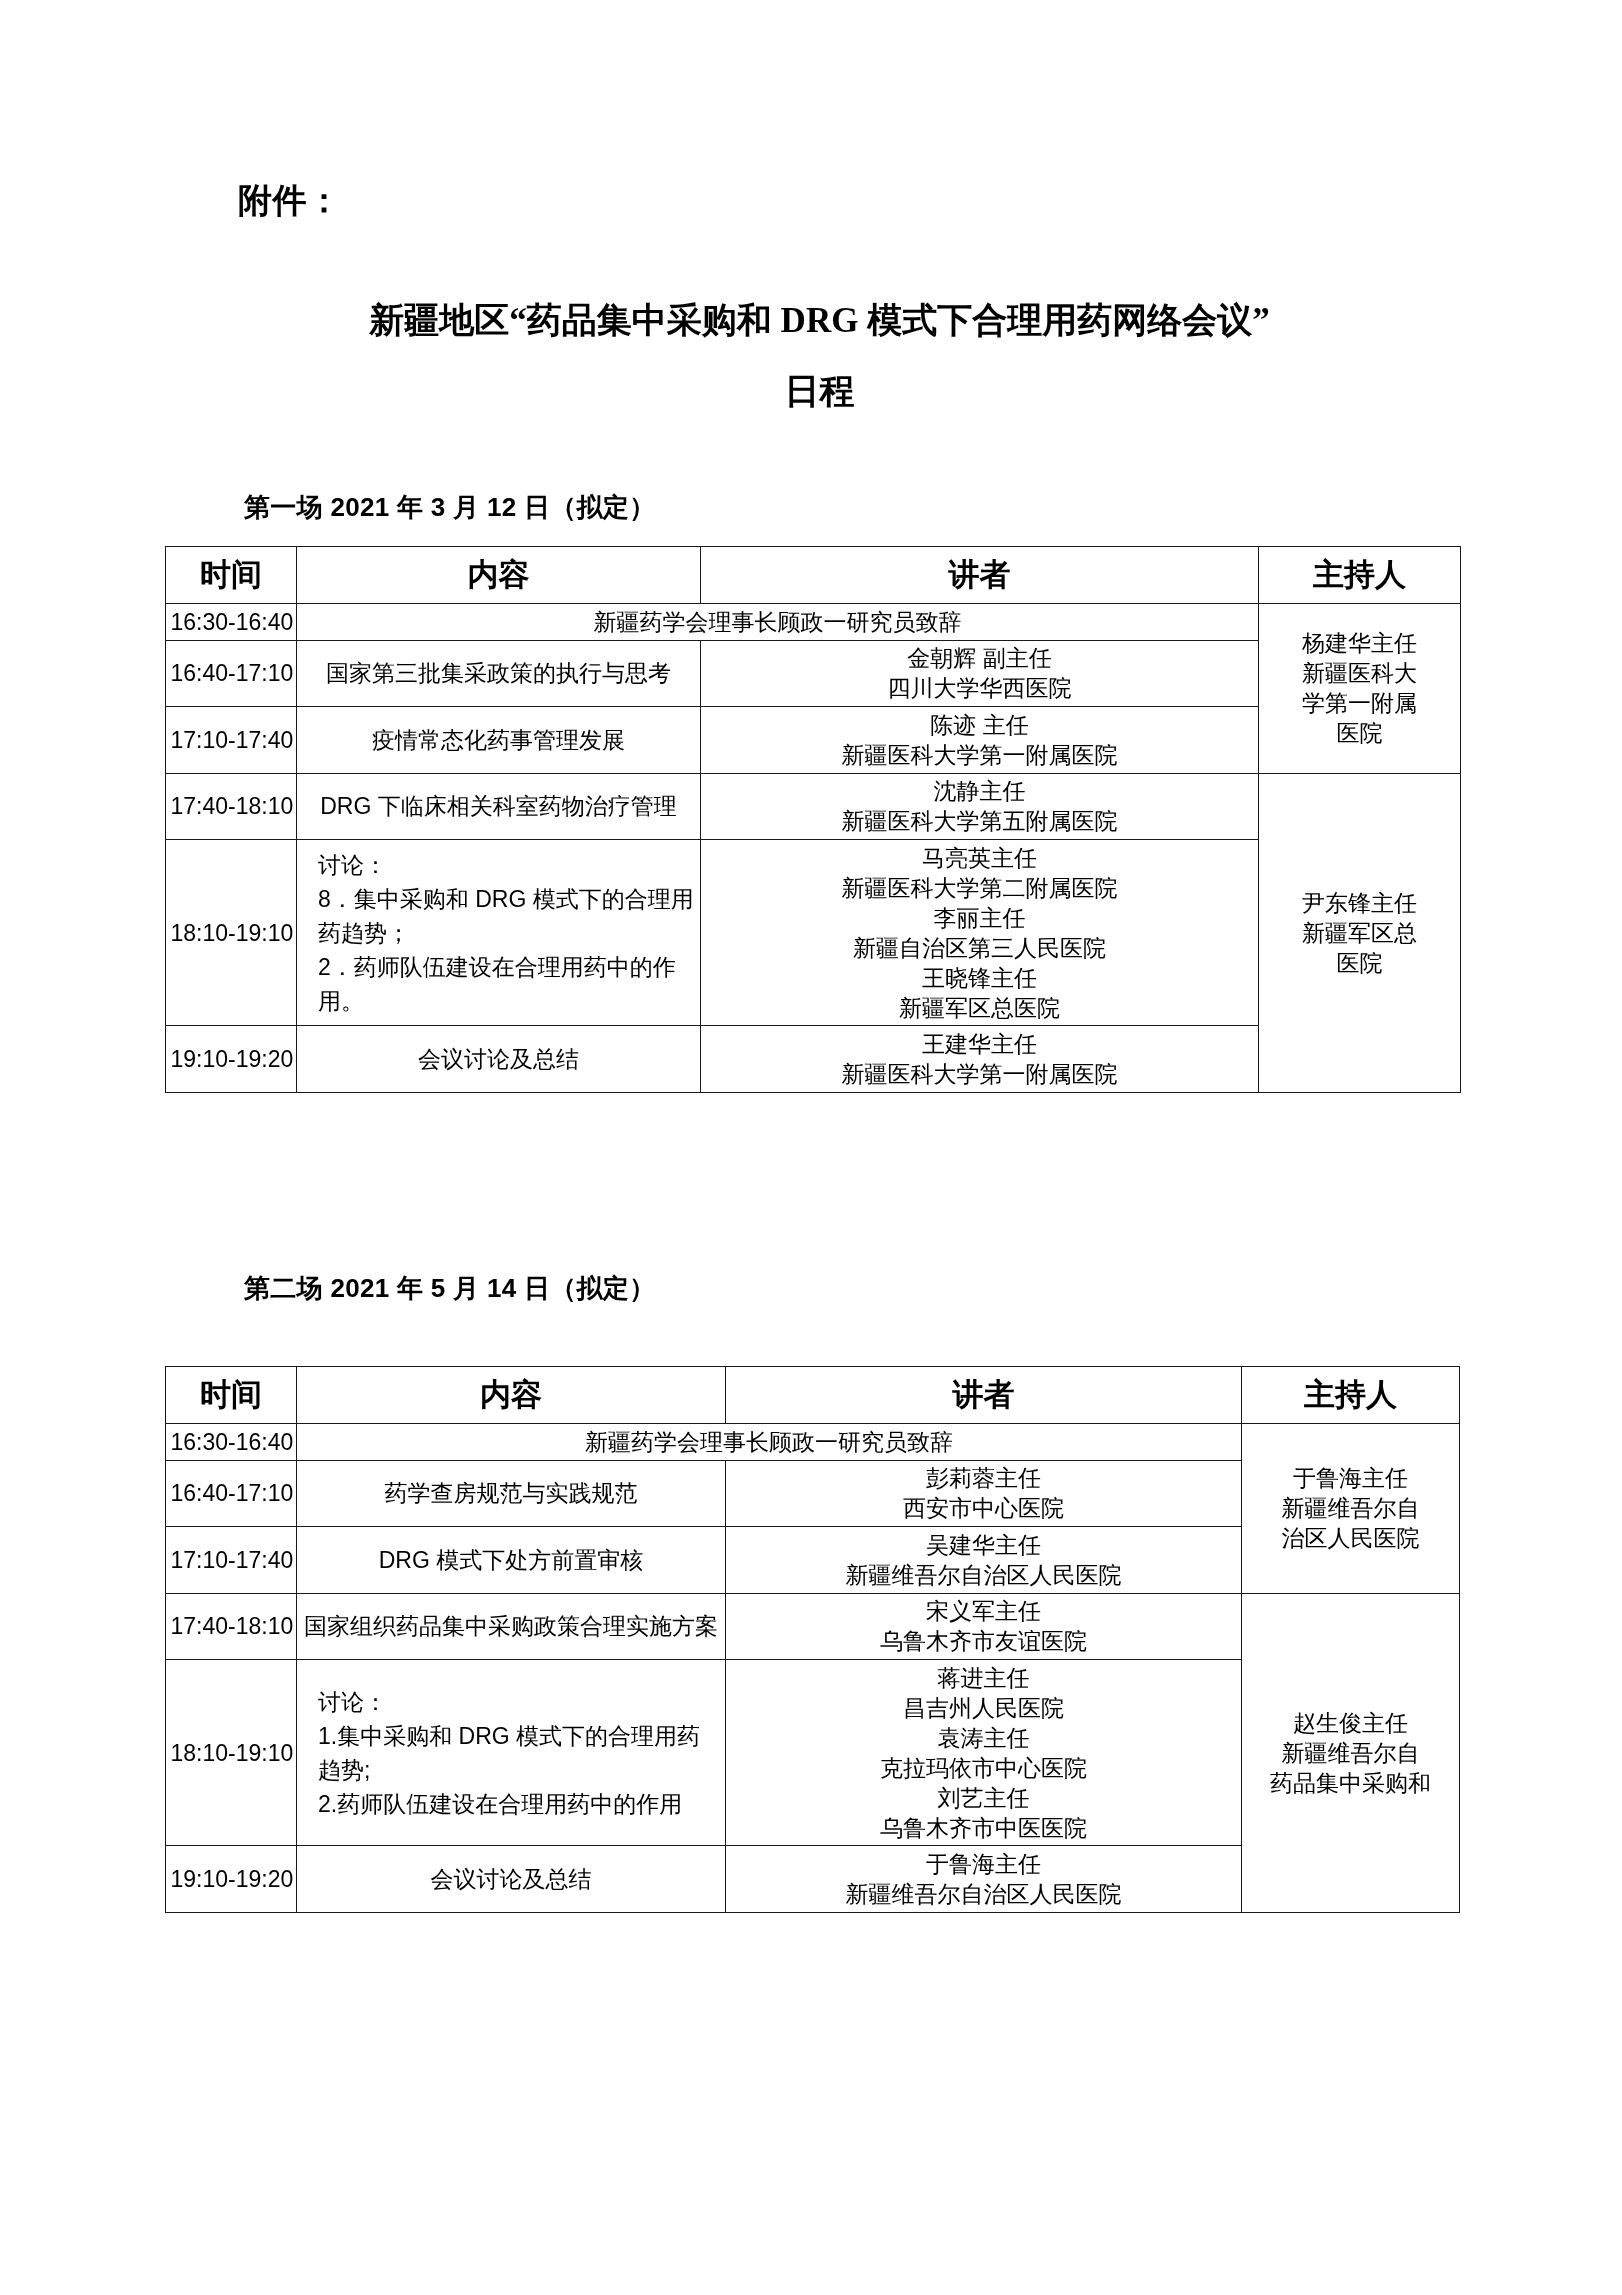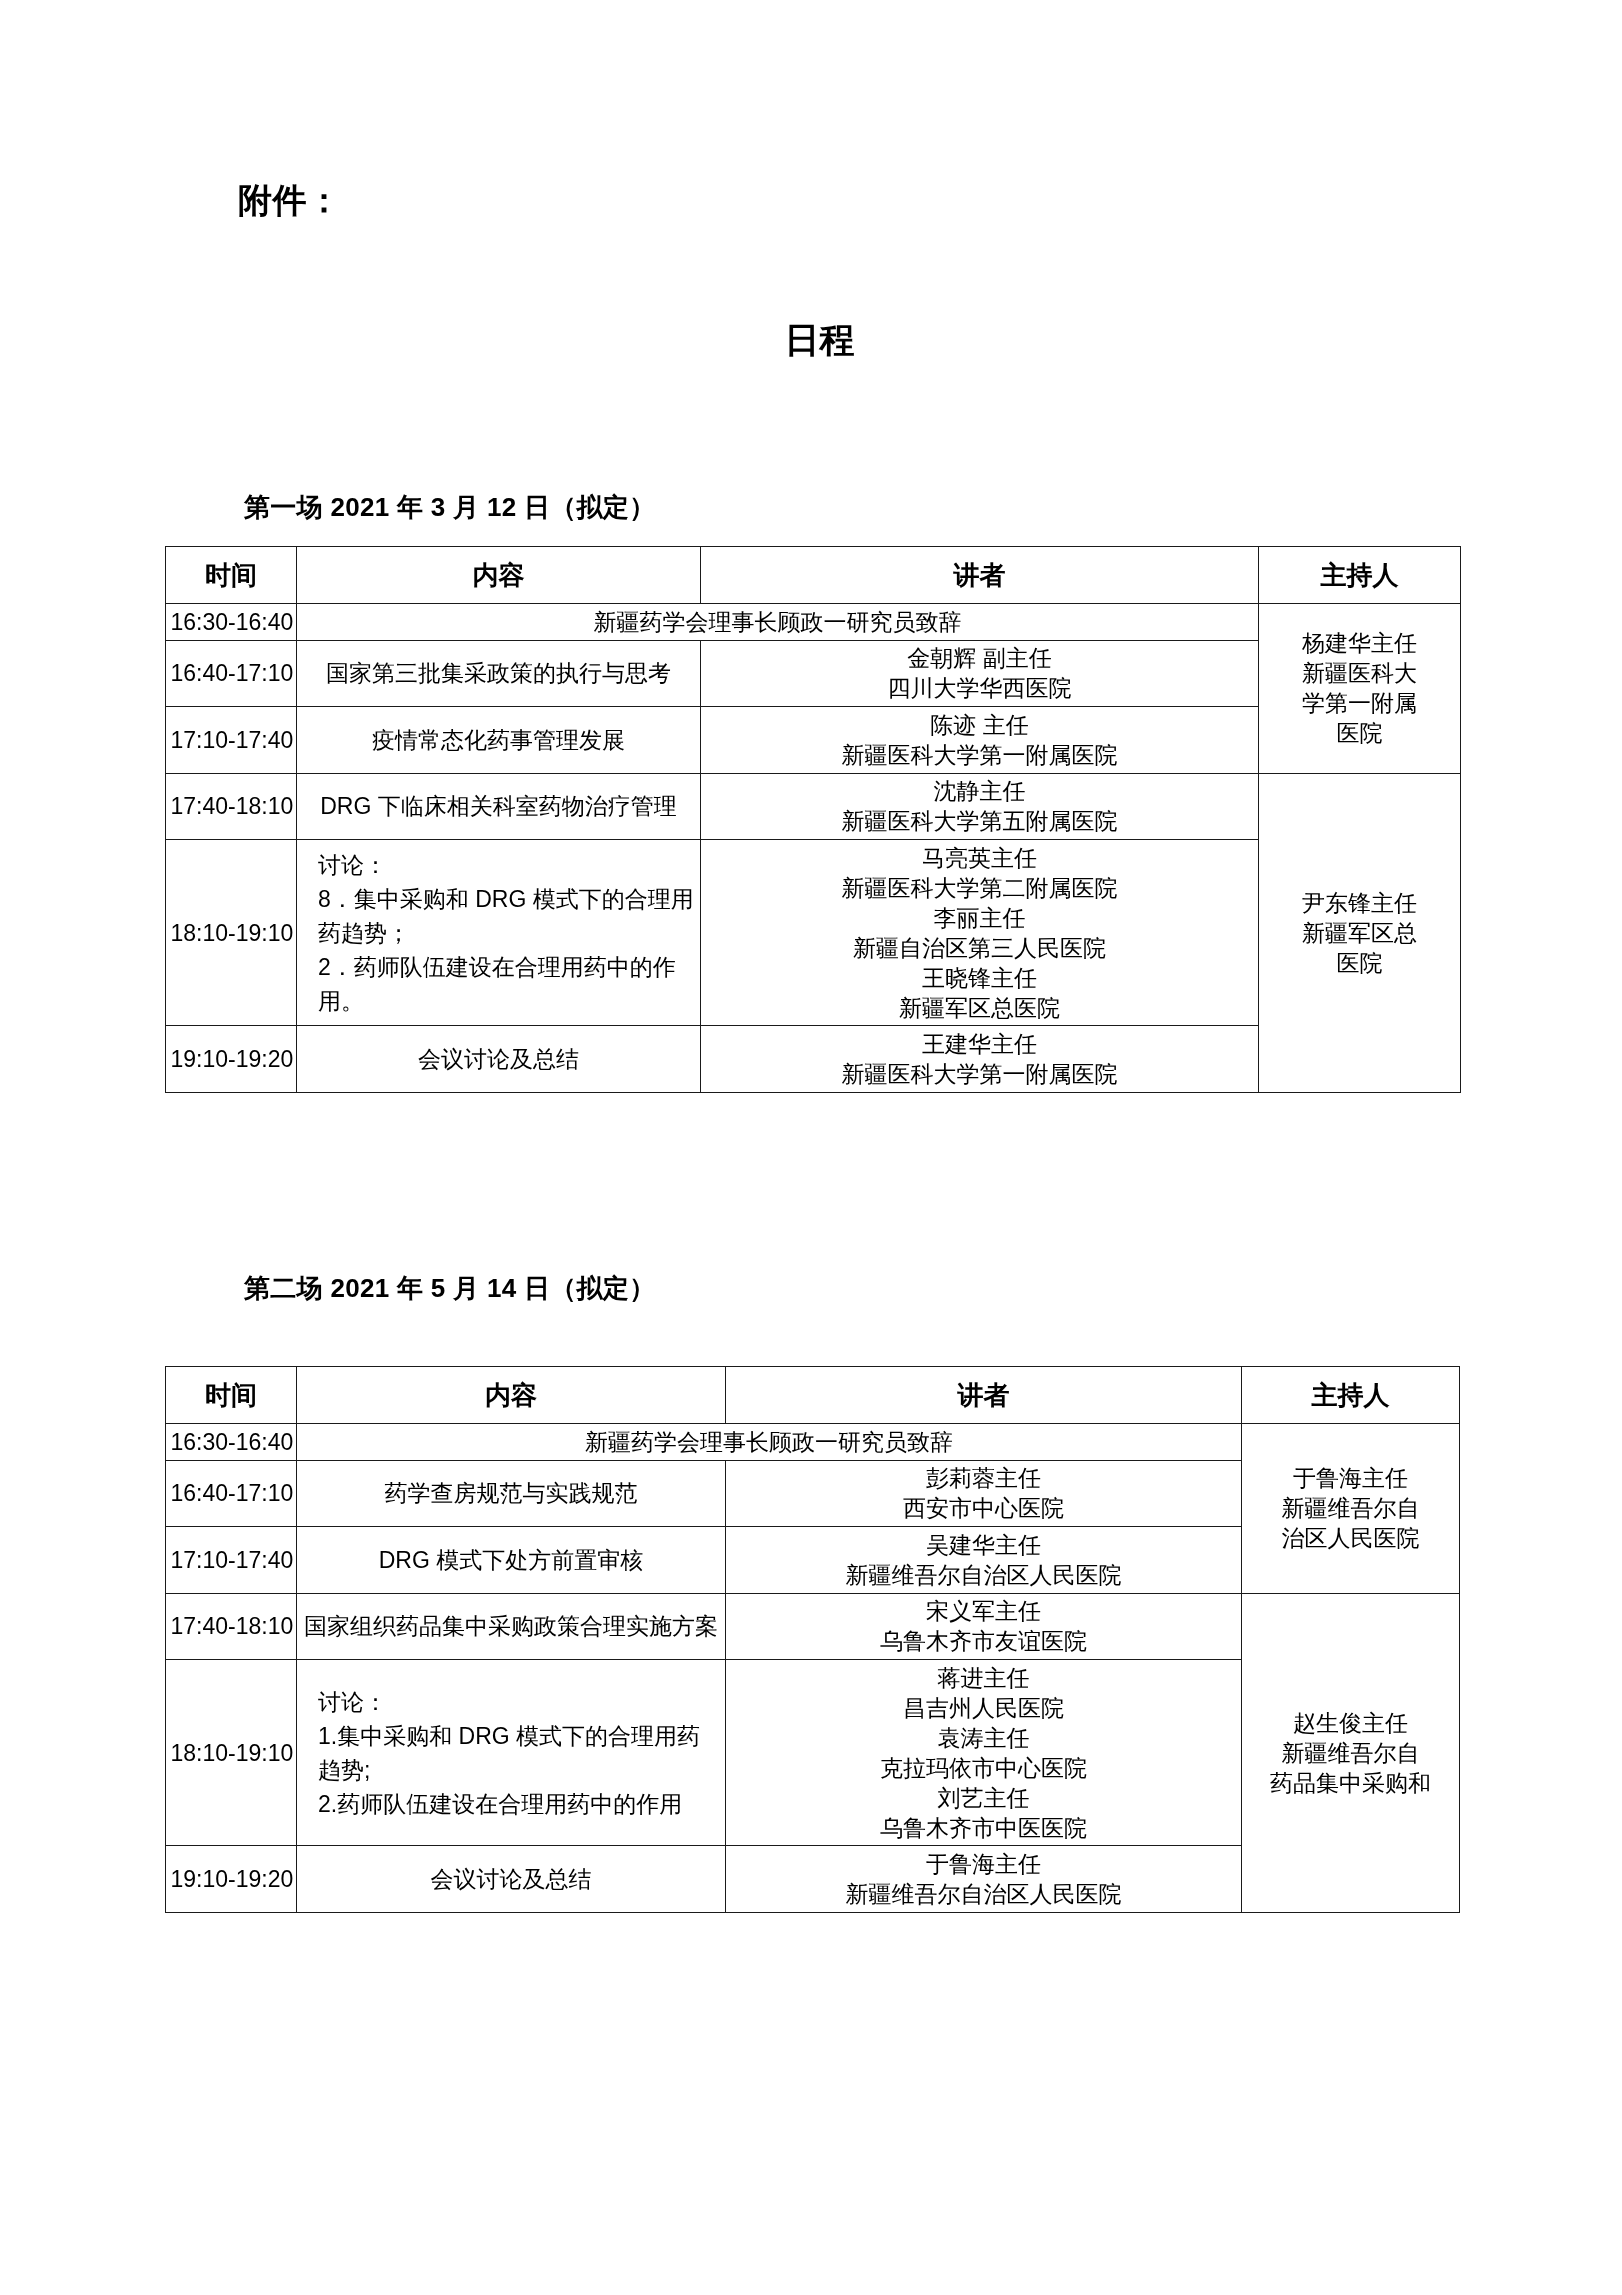--- a/index.html
+++ b/index.html
@@ -51,21 +51,21 @@
     border:1.4px solid #1a1a1a;
     padding:2.7px 4.5px;
     vertical-align:middle;
     font-family:"Liberation Sans", sans-serif;
     font-size:23px;
     line-height:30px;
     text-align:center;
   }
   table.agenda th {
     font-weight:bold;
-    font-size:26px;
+    font-size:31px;
     height:51px;
   }
   td.time {
     font-family:"Liberation Serif", serif;
     font-size:23.6px;
     letter-spacing:0px;
     white-space:nowrap;
   }
   td.topic { text-align:center; }
   td.topic.ltr { text-align:left; line-height:34px; padding-left:21px; }
@@ -74,20 +74,21 @@
   .ml { display:block; }
 </style>
 </head>
 <body>
 
 <div class="page">
 
   <div class="attach">附件：</div>
 
   <div class="doc-title">
+    <span>新疆地区“药品集中采购和 DRG 模式下合理用药网络会议”</span>
     <span class="line2">日程</span>
   </div>
 
   <div class="session-head" id="sess1-head">第一场 2021 年 3 月 12 日（拟定）</div>
   <table class="agenda" id="table1">
     <colgroup>
       <col style="width:131px">
       <col style="width:404px">
       <col style="width:558px">
       <col style="width:202px">

